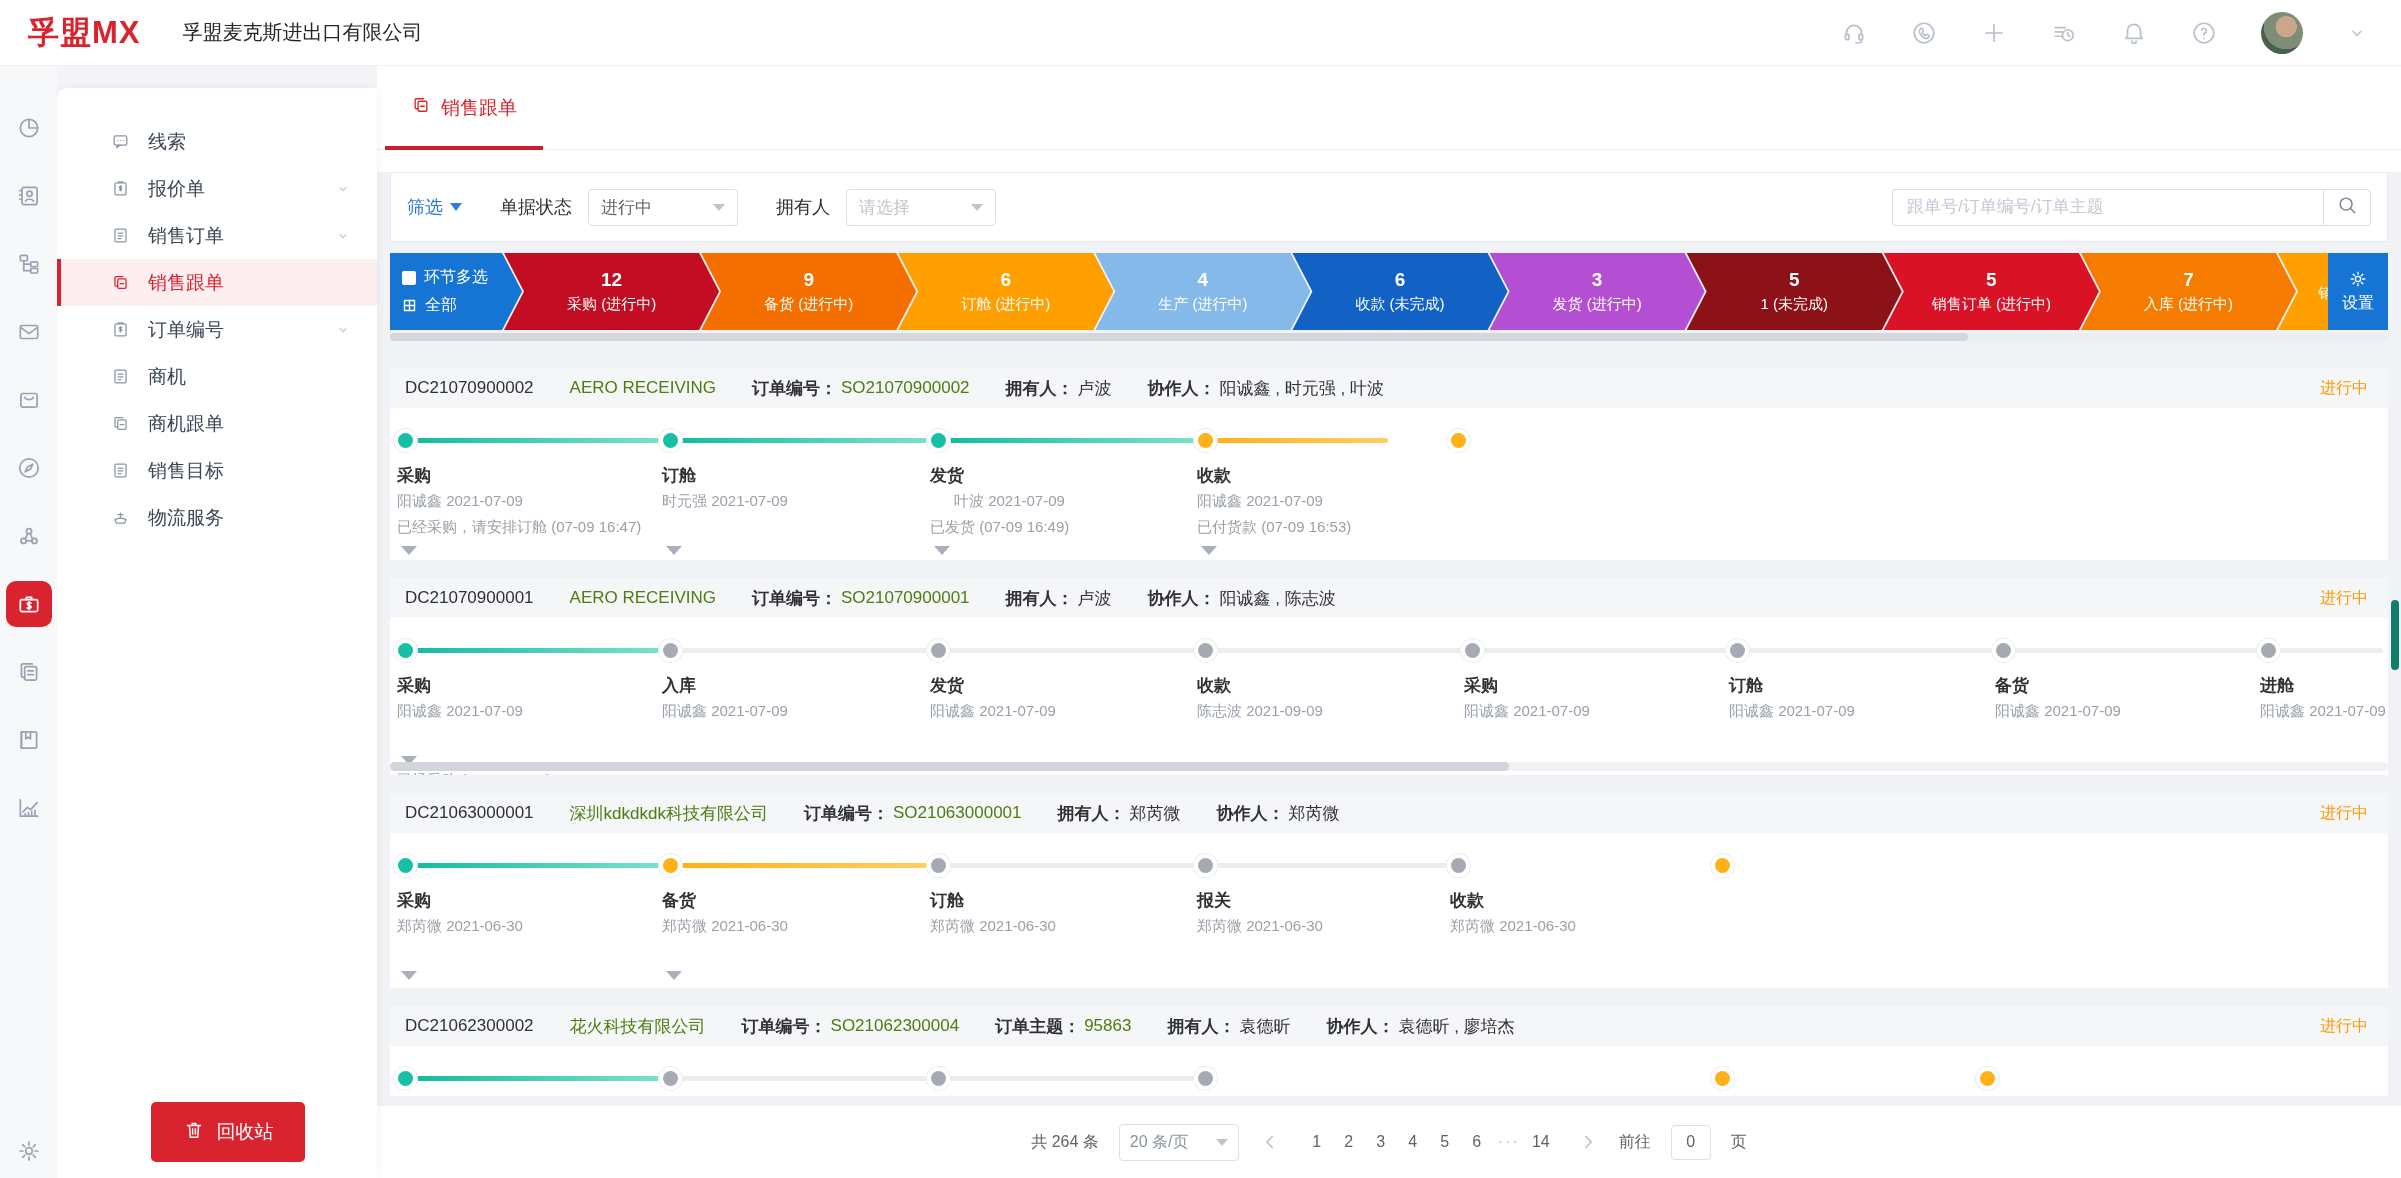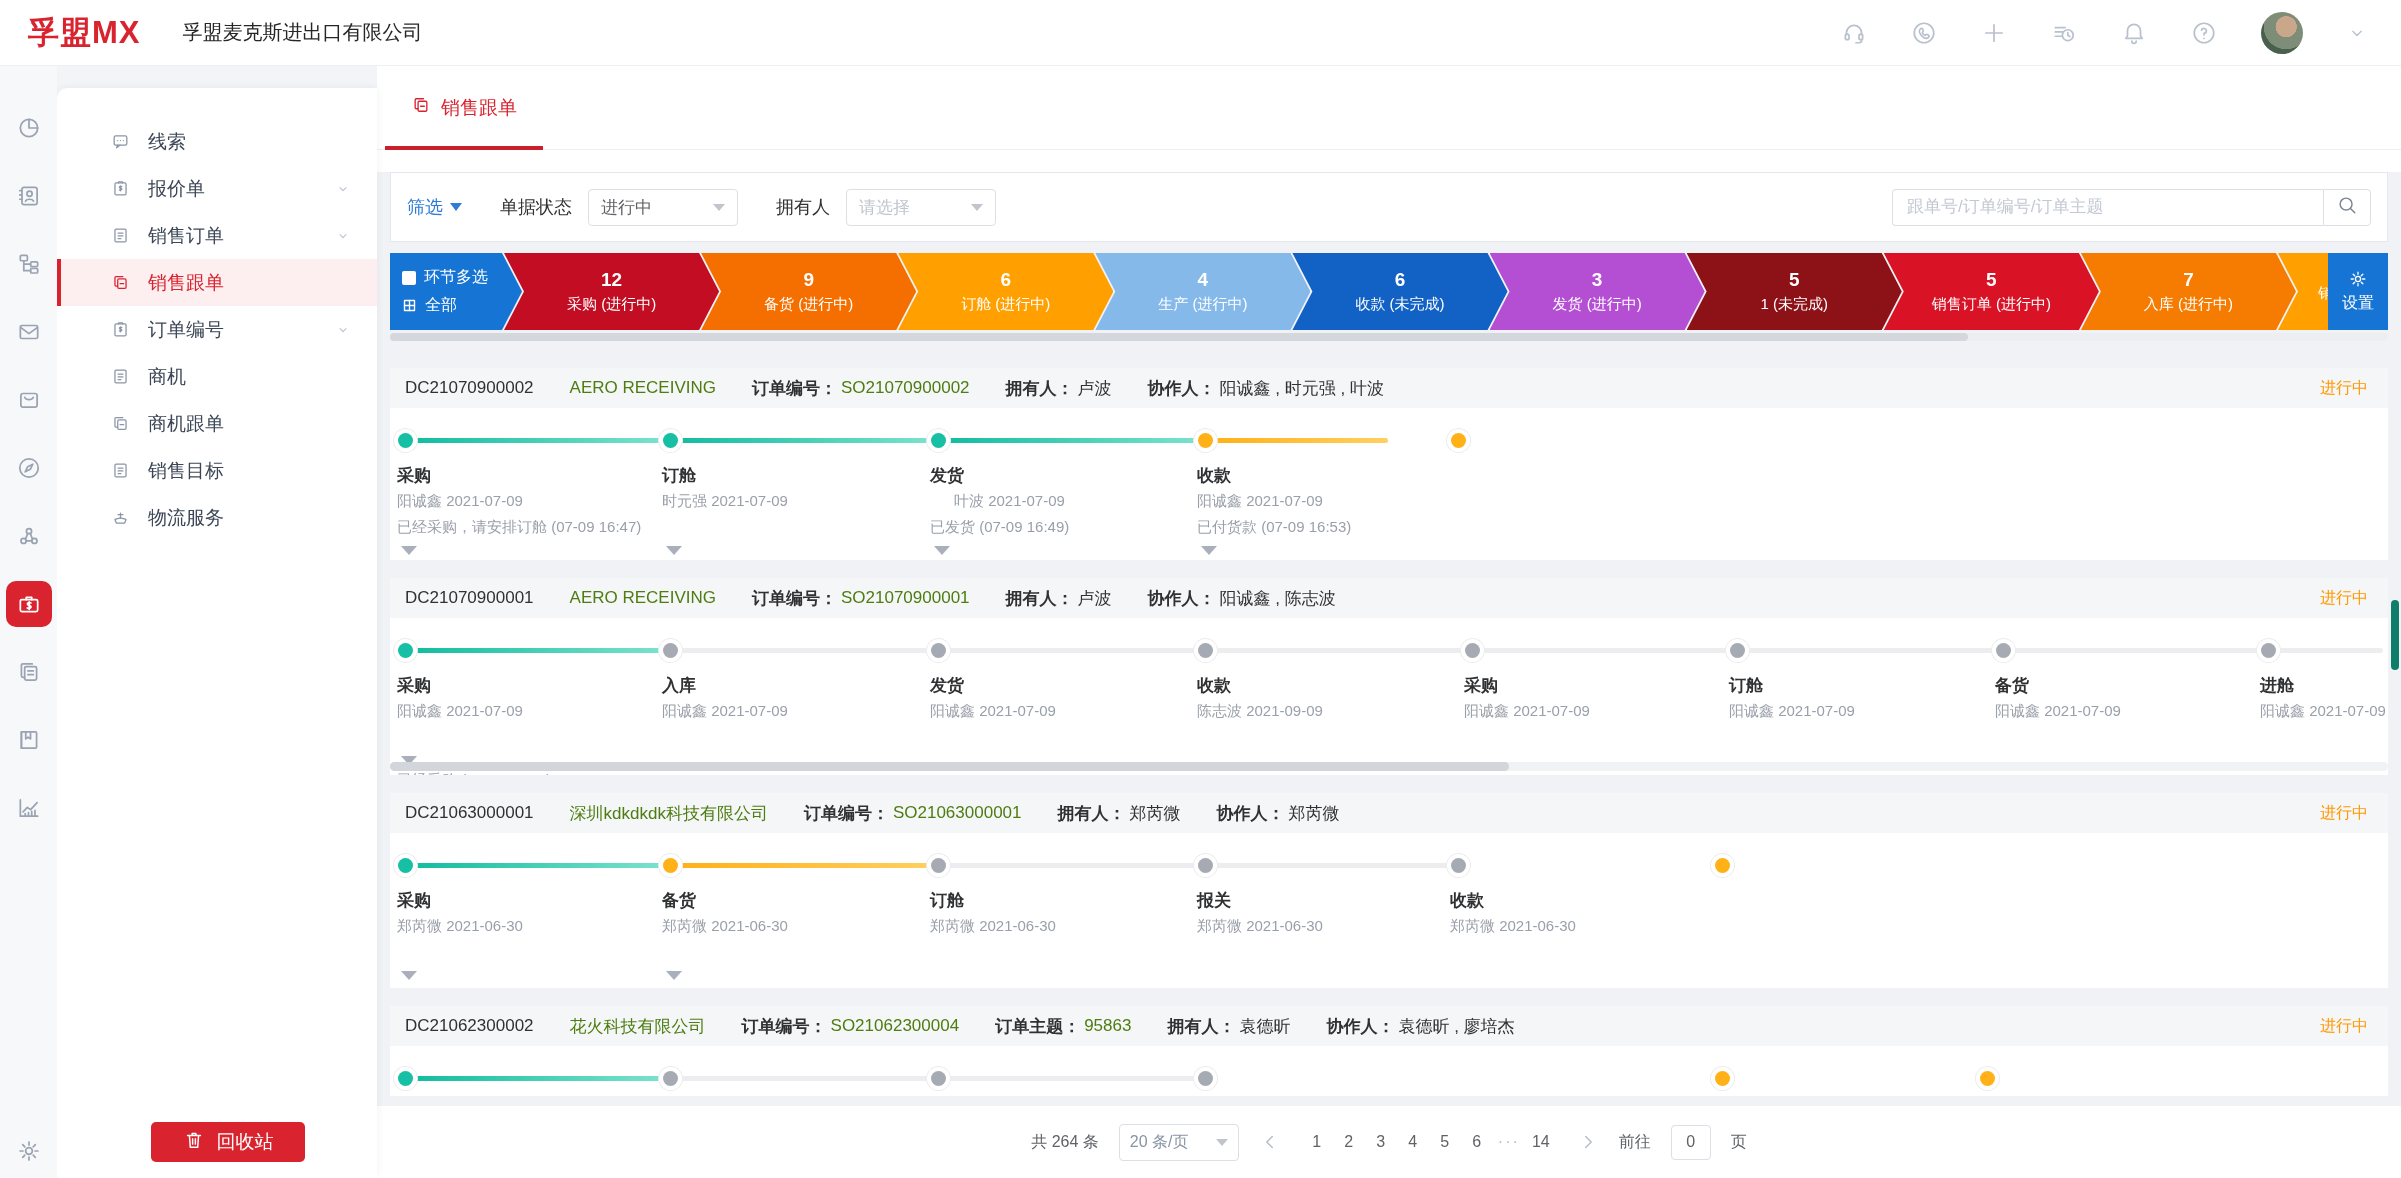--- a/index.html
+++ b/index.html
@@ -31,21 +31,21 @@
 
   
   .menu { position:absolute; top:88px; left:57px; width:320px; height:1090px; background:#fff;
     border-radius:10px 0 0 0; box-shadow:0 0 8px rgba(20,30,60,.06); z-index:5; padding-top:30px; }
   .menu-item { height:47px; display:flex; align-items:center; padding-left:50px; gap:18px;
     font-size:19px; color:#3c4656; cursor:pointer; position:relative; border-left:4px solid transparent; }
   .menu-item .mico { color:#8b95a6; display:flex; }
   .menu-item.active { background:#fdeff0; color:#d9232e; border-left-color:#d9232e; }
   .menu-item.active .mico { color:#d9232e; }
   .menu-item .chev { position:absolute; right:26px; color:#b9c1ce; display:flex; }
-  .recycle { position:absolute; left:94px; bottom:16px; width:154px; height:40px; background:#d9232e;
+  .recycle { position:absolute; left:94px; bottom:16px; width:154px; height:60px; background:#d9232e;
     color:#fff; border-radius:5px; display:flex; align-items:center; justify-content:center; gap:12px;
     font-size:19px; cursor:pointer; border:none; }
 
   
   .main { position:absolute; top:66px; left:377px; width:2024px; height:1112px; background:#f0f2f5; }
   .tabstrip { height:84px; background:#fff; border-bottom:1px solid #ebeef2; display:flex; align-items:stretch; }
   .tab { display:flex; align-items:center; gap:10px; padding:0 26px; margin-left:8px; color:#d9232e;
     font-size:19px; position:relative; cursor:pointer; }
   .tab:after { content:""; position:absolute; left:0; right:0; bottom:-1px; height:4px; background:#c9202b; }
   .subgap { height:22px; background:#fff; }

